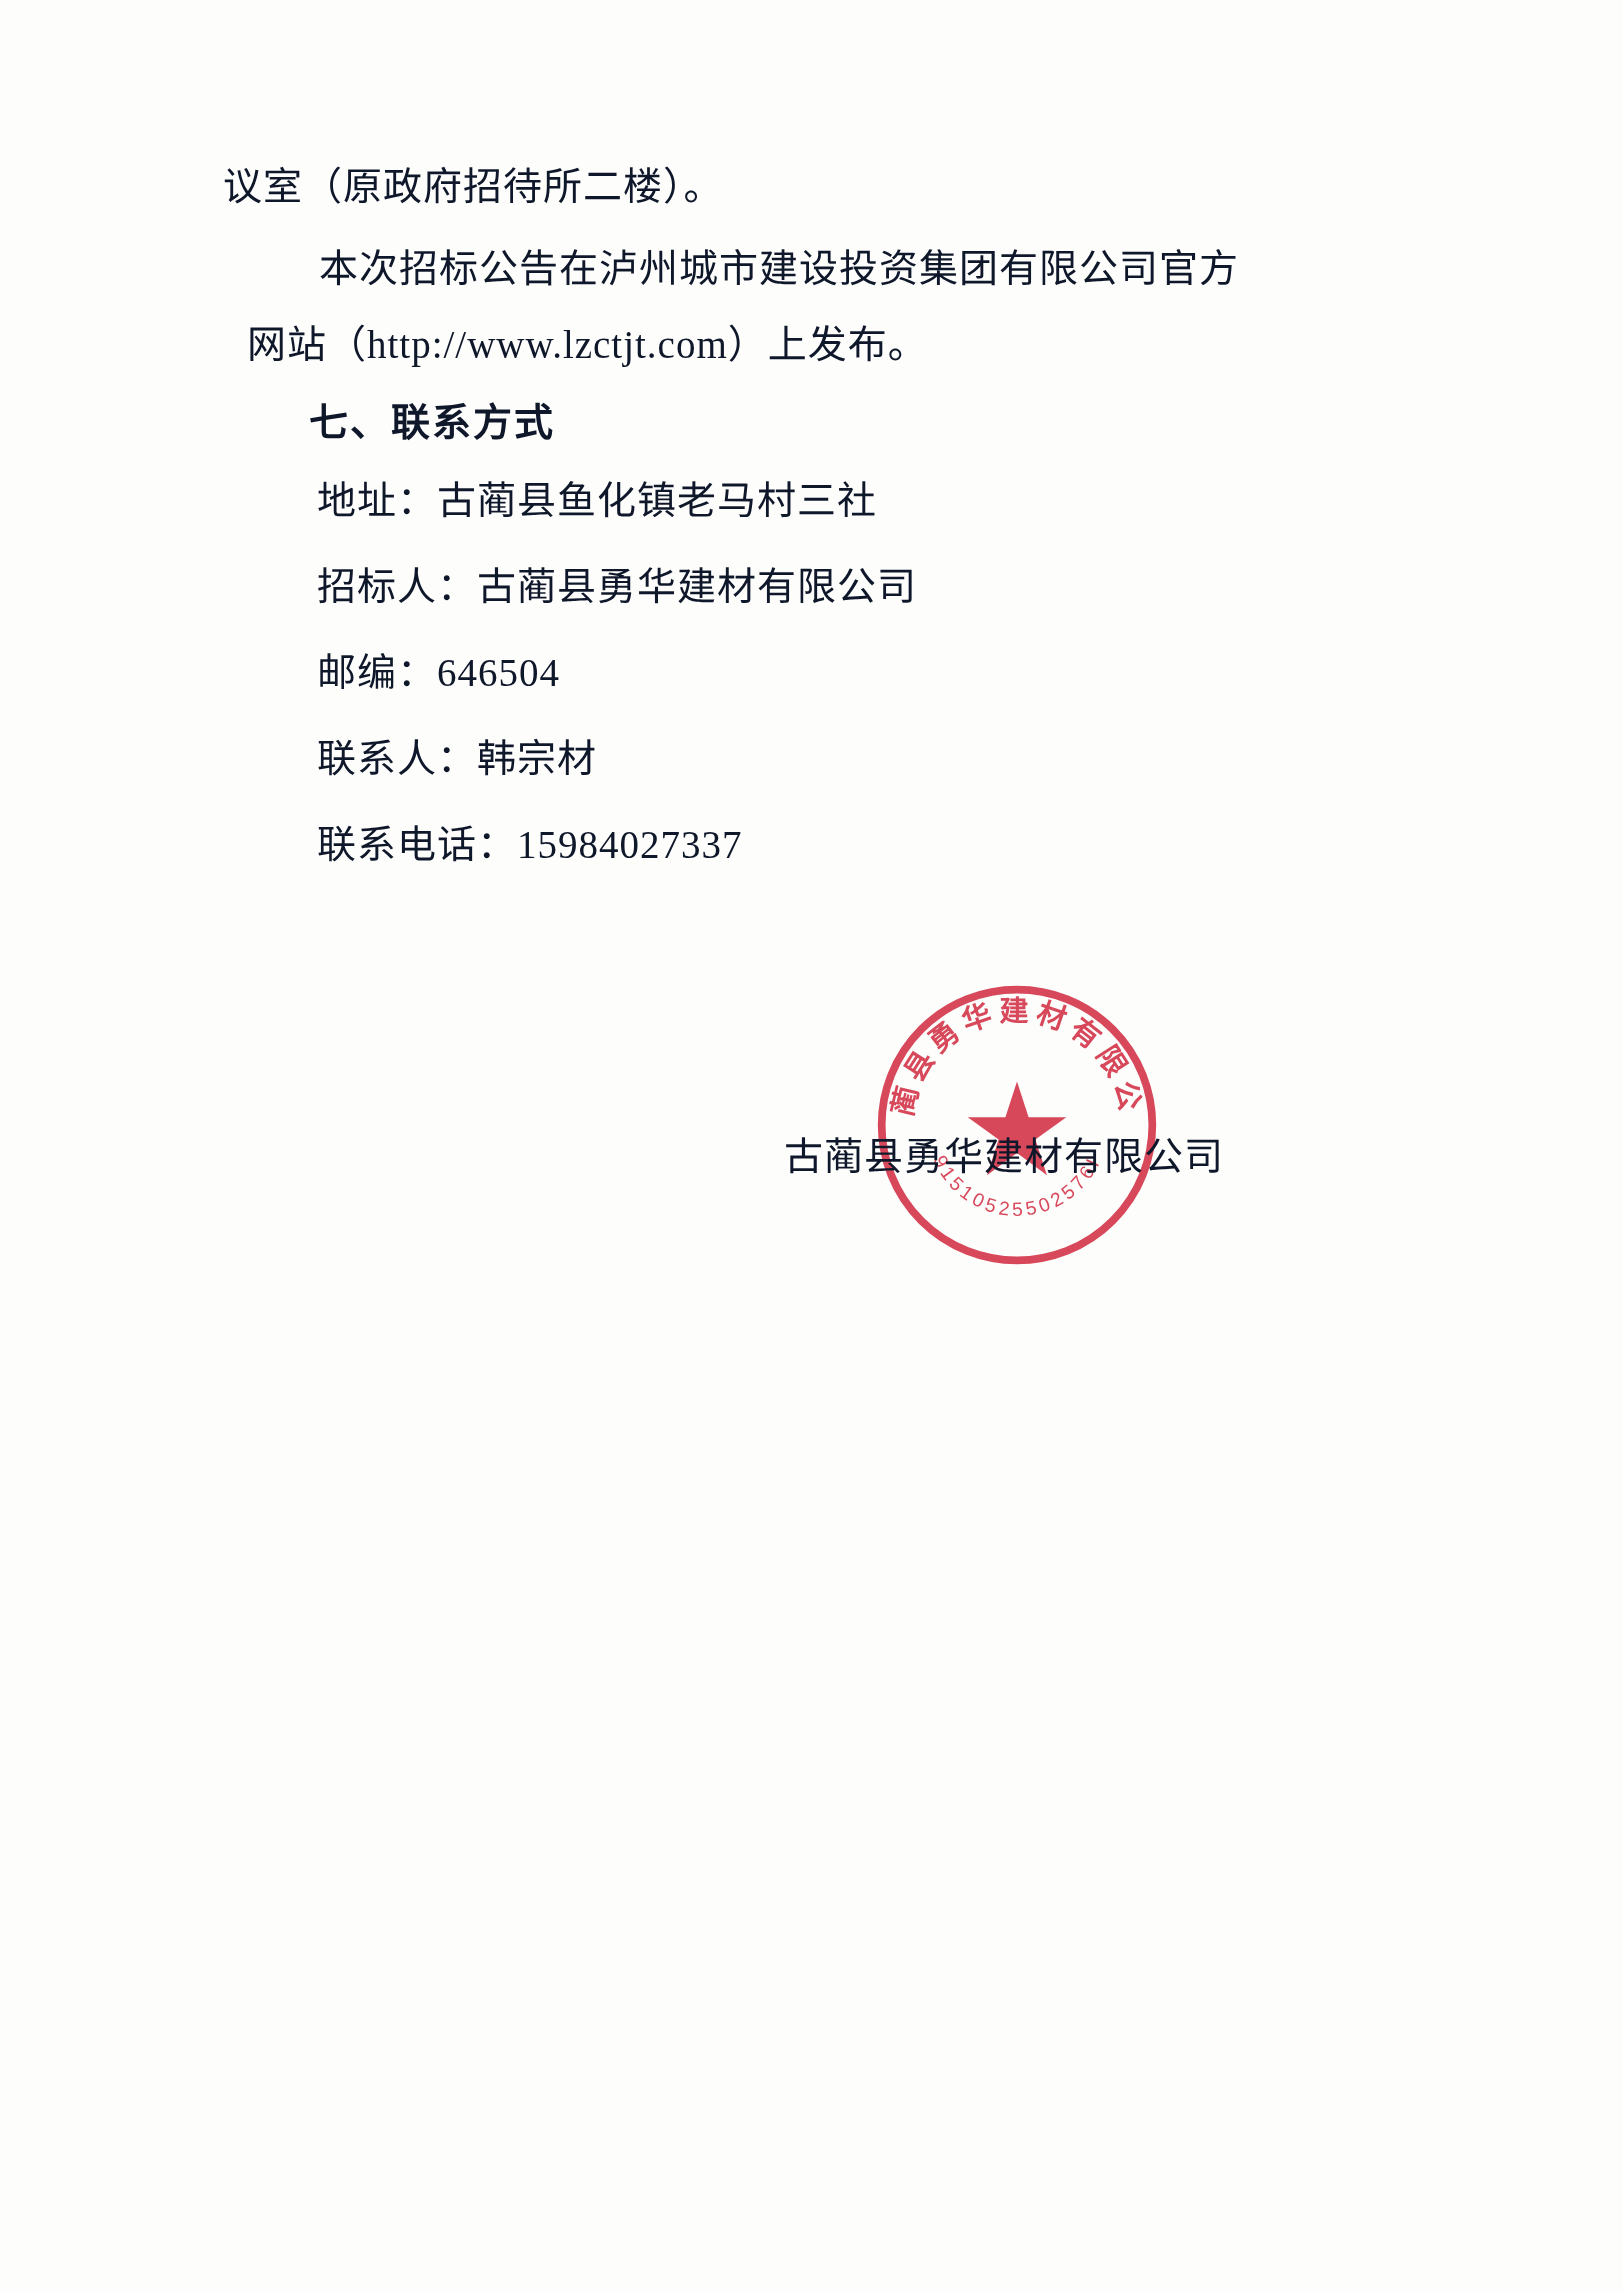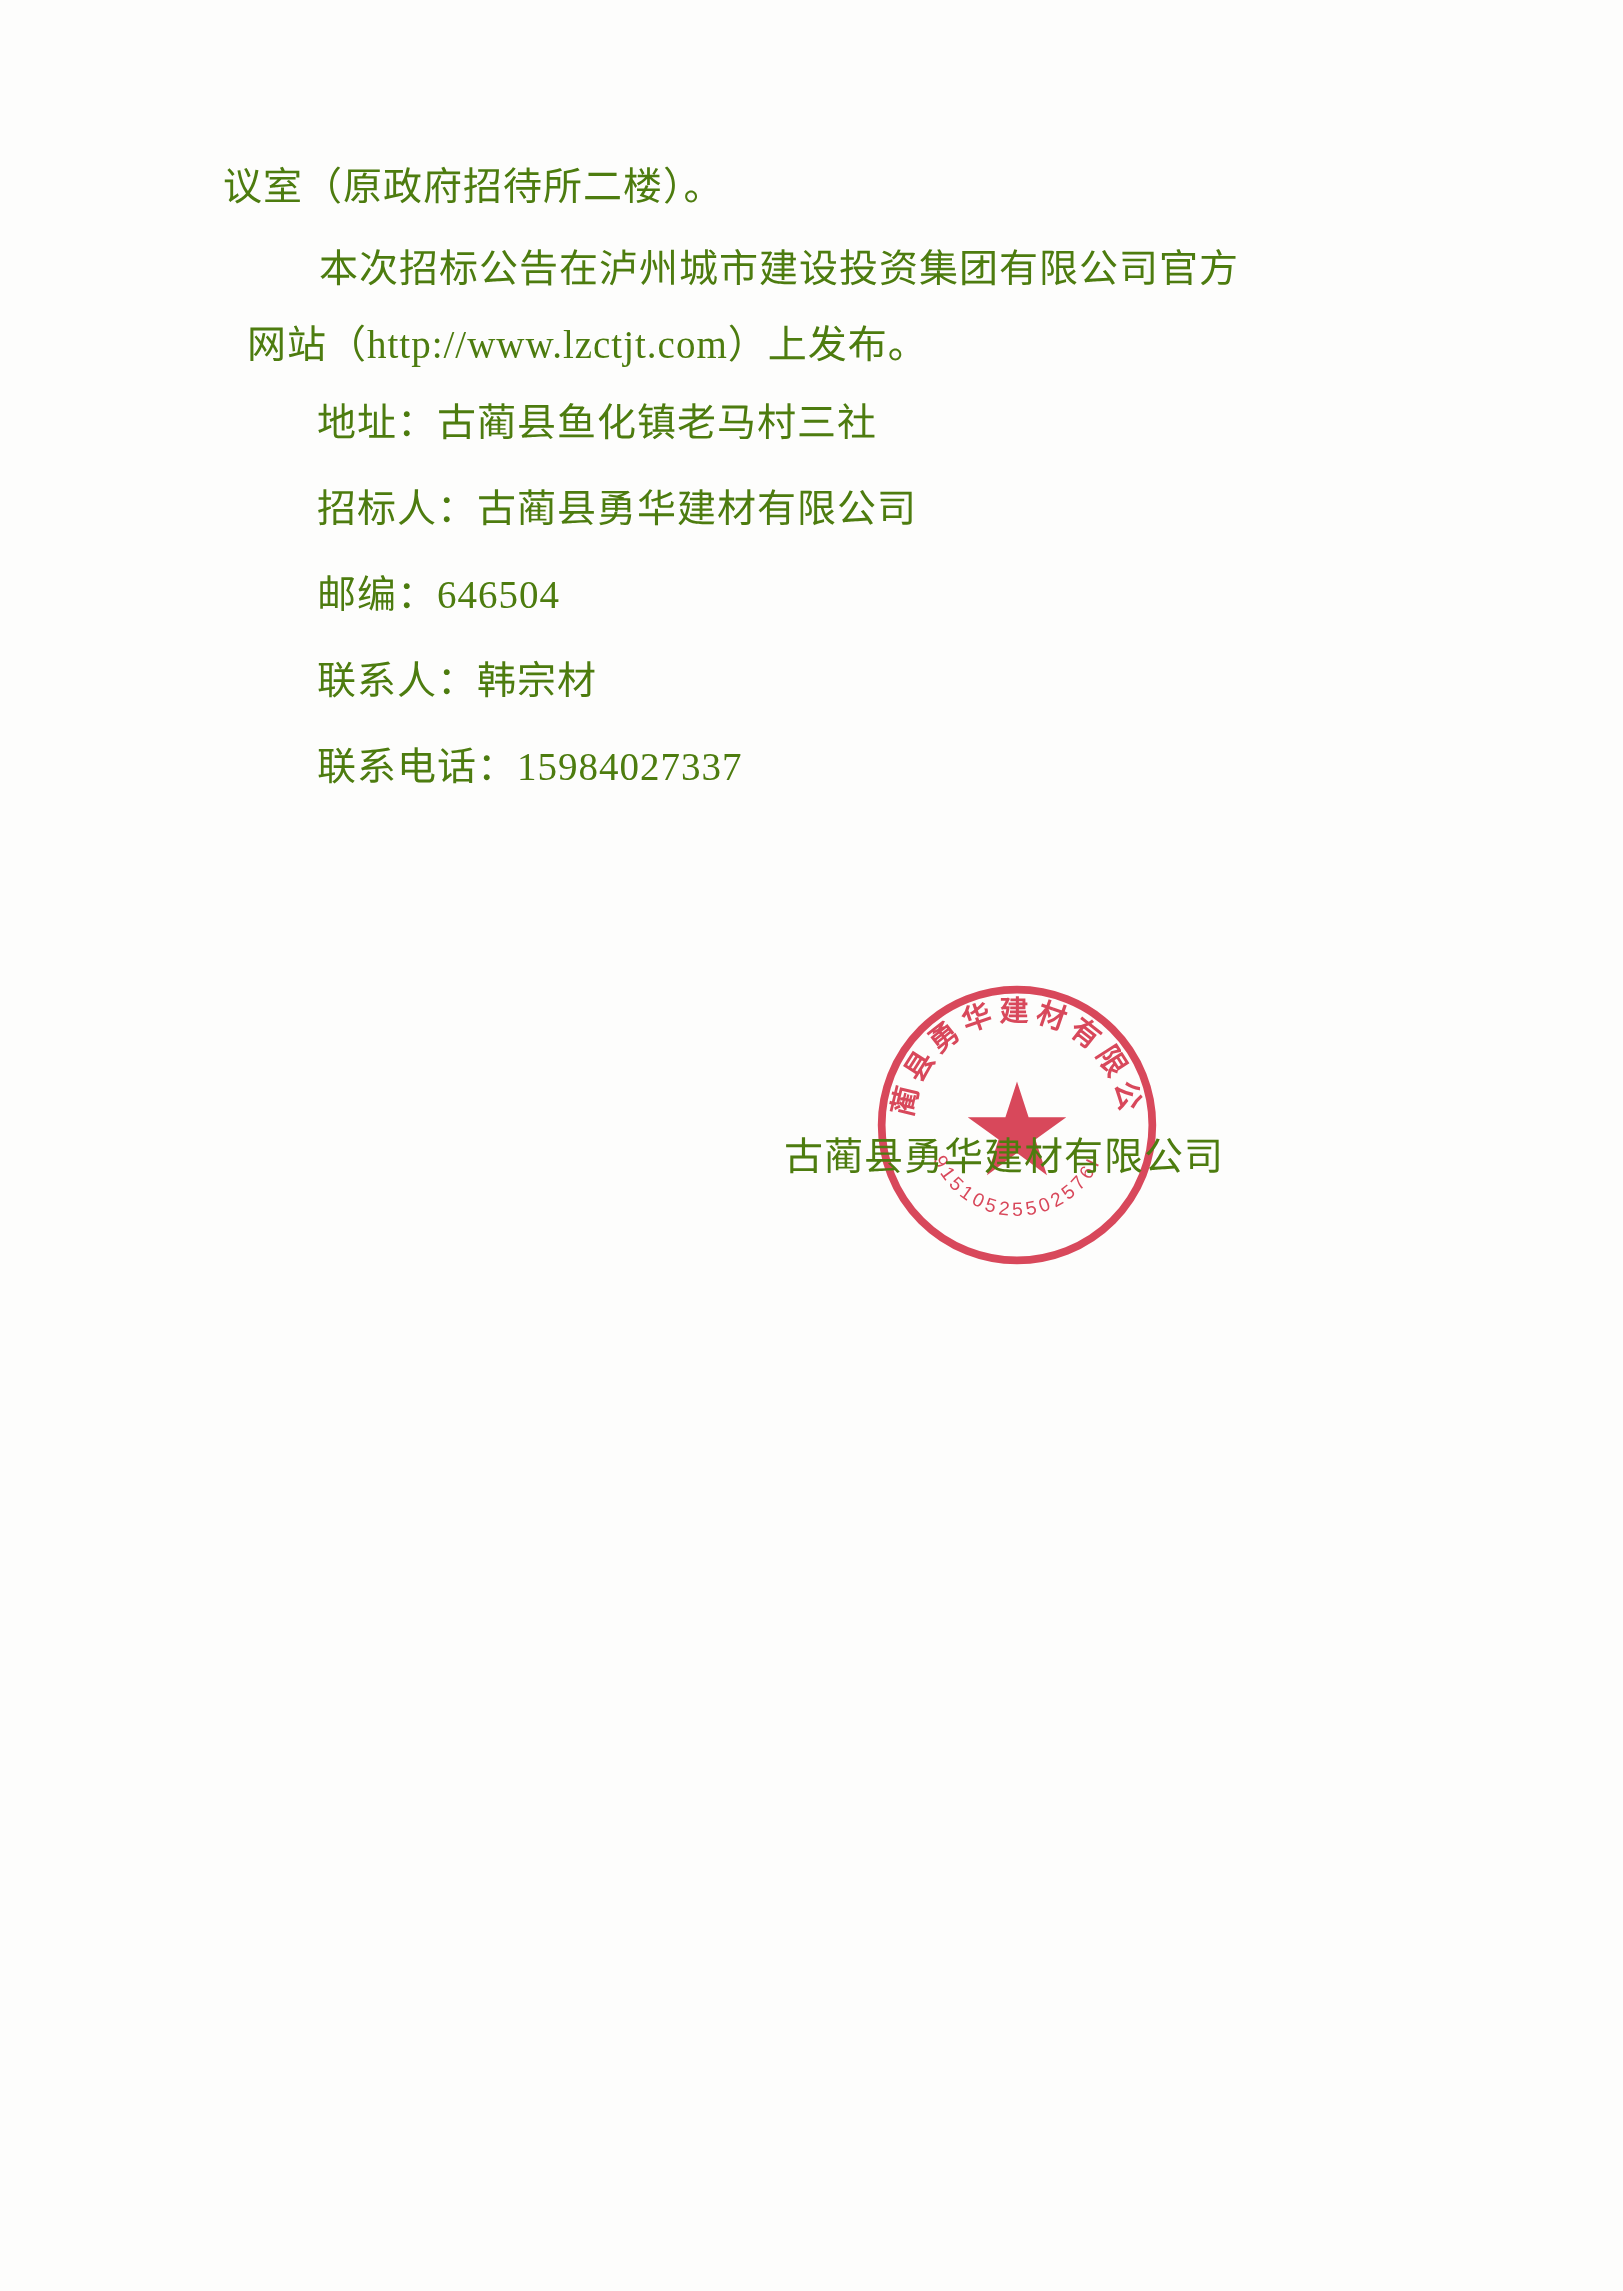--- a/index.html
+++ b/index.html
@@ -28,21 +28,21 @@
     position: absolute;
     left: 223px;
     top: 167px;
     width: 1176px;
   }
 
   .line {
     font-size: 39px;
     line-height: 1.0;
     letter-spacing: 1px;
-    color: #4d7c0f;
+    color: #0f172a;
     white-space: pre;
   }
 
   .para {
     margin-bottom: 43px;
   }
 
   .heading {
     font-weight: bold;
     font-size: 39px;
@@ -116,20 +116,21 @@
   <div class="content">
 
     <div class="line para">议室（原政府招待所二楼）。</div>
 
 
     <div class="body-block">
       <div class="line indent-body">本次招标公告在泸州城市建设投资集团有限公司官方</div>
       <div class="line url">网站（http://www.lzctjt.com）上发布。</div>
     </div>
 
+    <div class="line heading indent-1">七、联系方式</div>
 
     <div class="contact-list">
       <div class="line indent-2">地址：古蔺县鱼化镇老马村三社</div>
       <div class="line indent-2">招标人：古蔺县勇华建材有限公司</div>
       <div class="line indent-2">邮编：646504</div>
       <div class="line indent-2">联系人：韩宗材</div>
       <div class="line indent-2">联系电话：15984027337</div>
     </div>
 
   </div>

